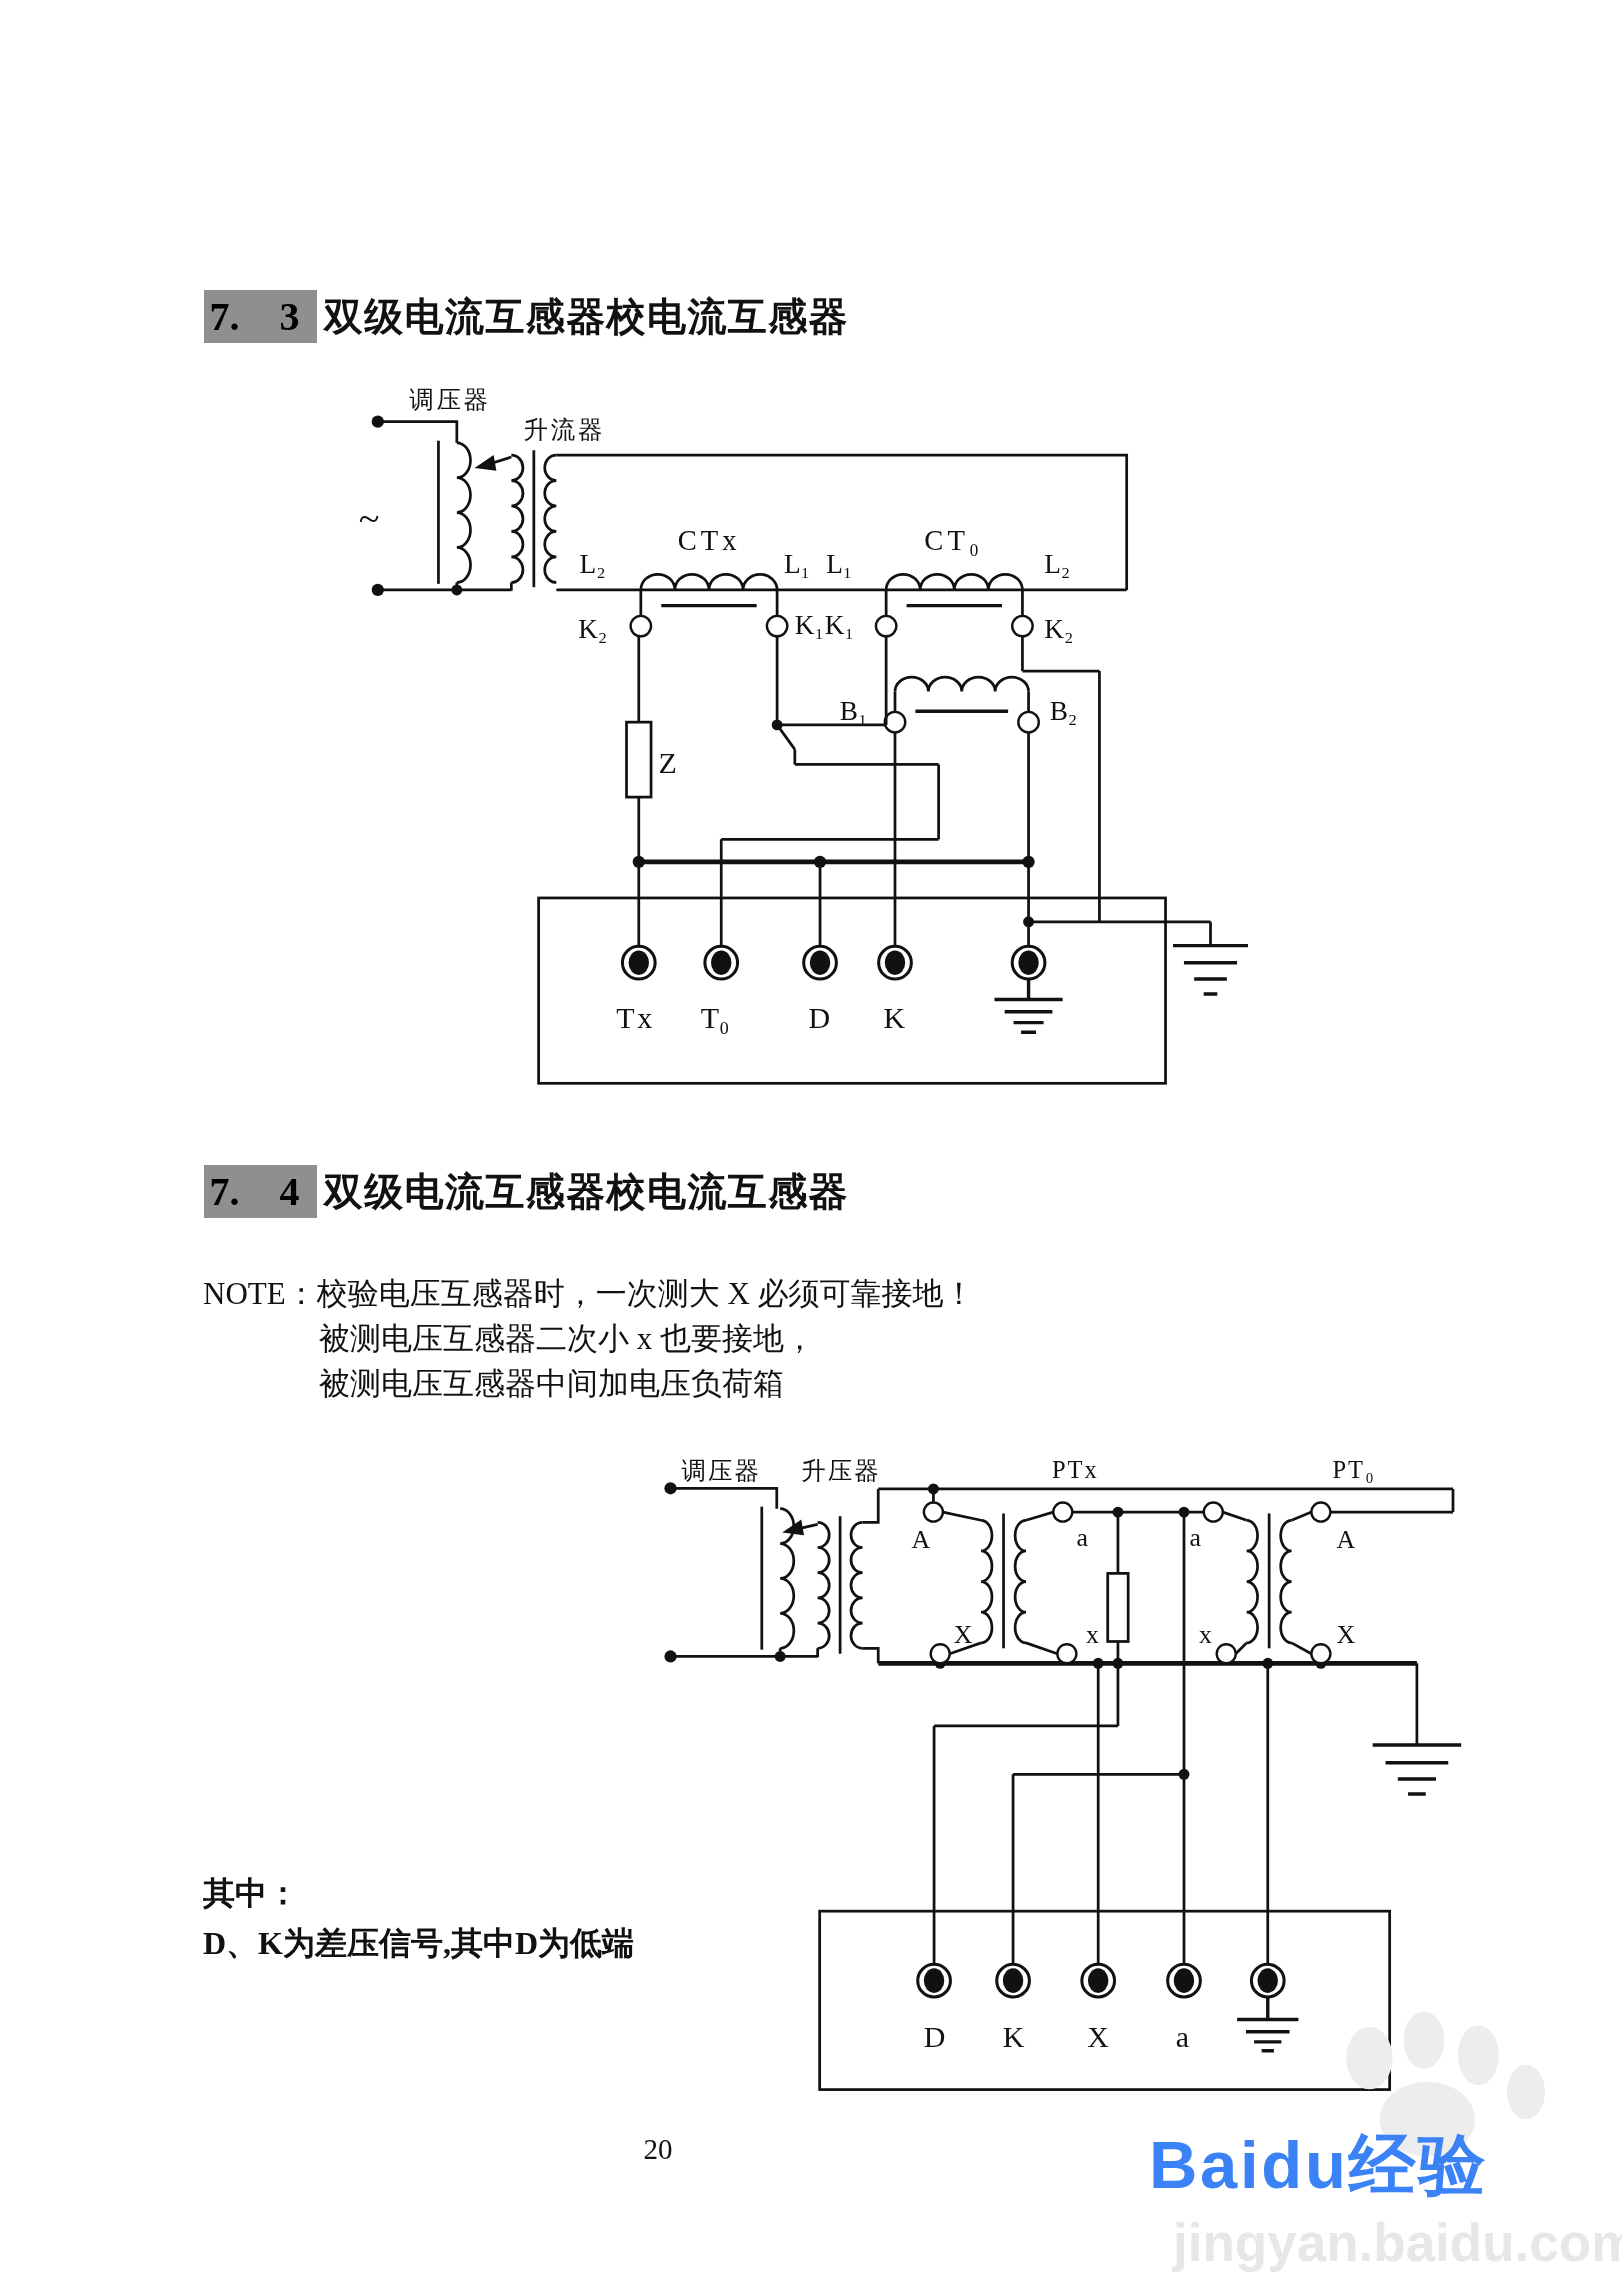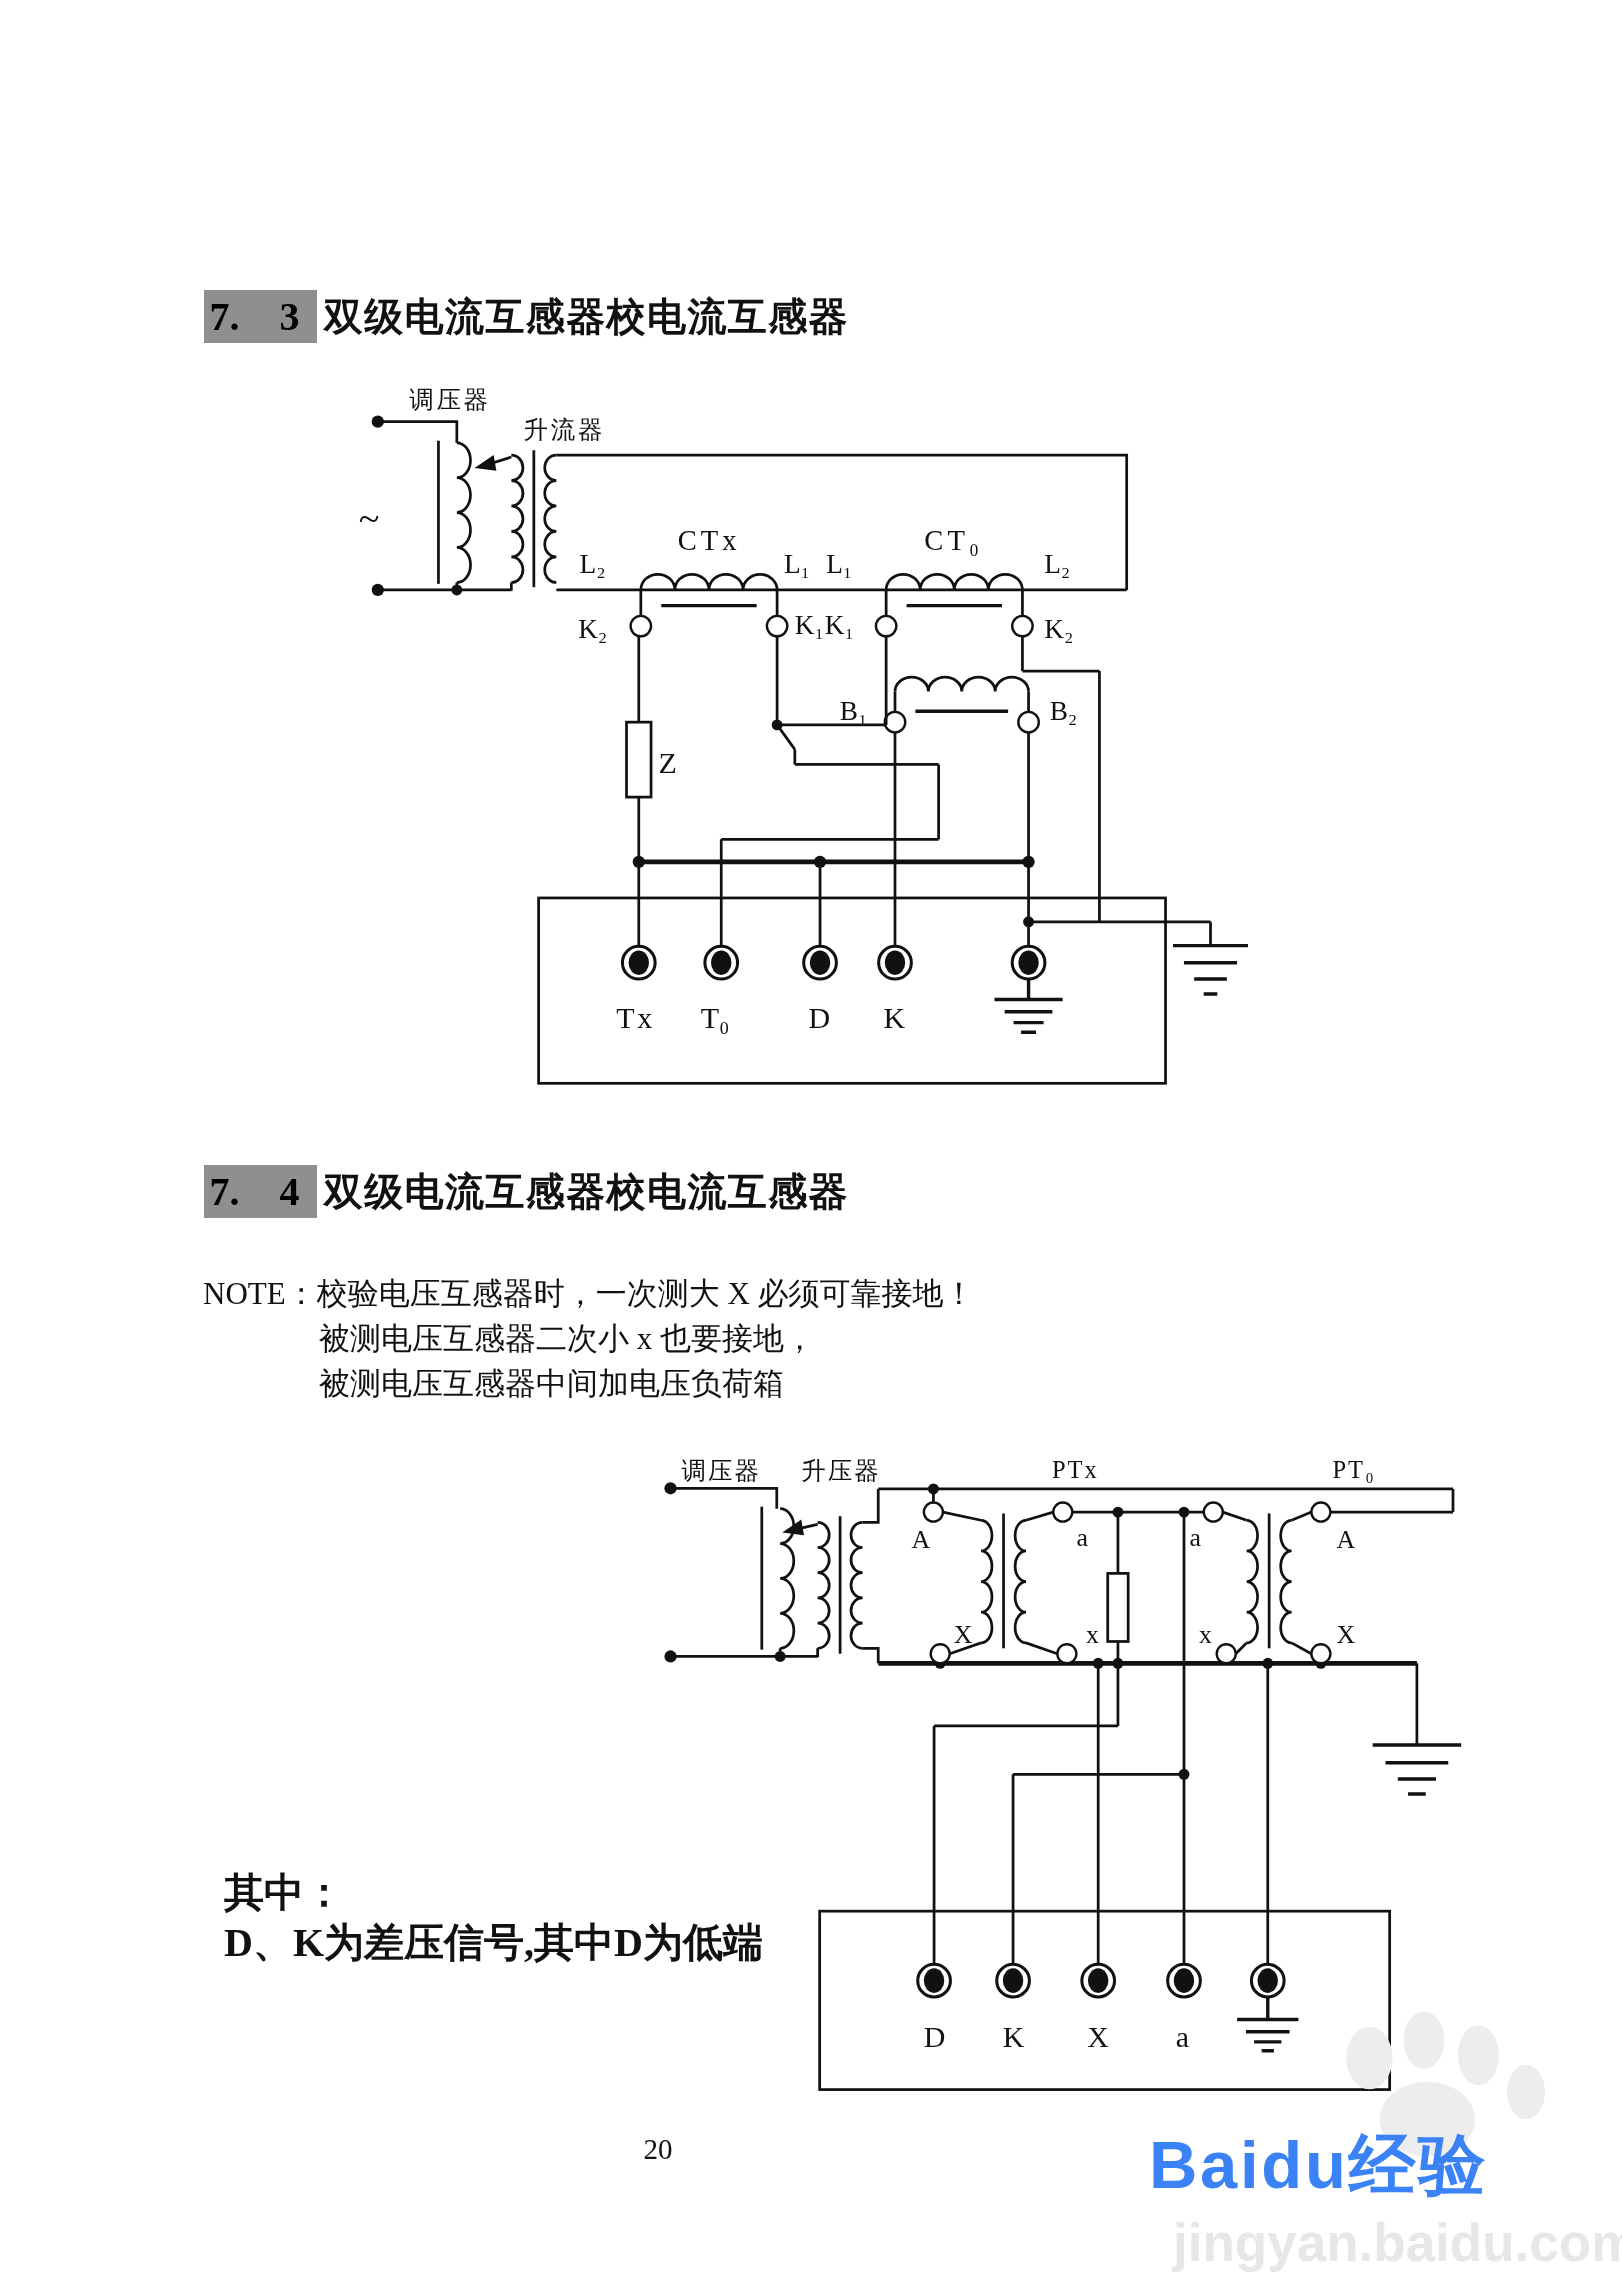--- a/index.html
+++ b/index.html
@@ -6,22 +6,22 @@
   .page{position:relative;width:1623px;height:2295px;background:#ffffff;overflow:hidden;
         font-family:"Liberation Serif","DejaVu Serif",serif;color:#111;}
   .sec-heading{position:absolute;display:flex;align-items:stretch;}
   .sec-badge{width:113px;background:#8f8f8f;color:#000;font-size:40px;font-weight:bold;
              display:flex;align-items:center;padding-left:5.5px;box-sizing:border-box;
              font-family:"Liberation Serif",serif;}
   .sec-title{font-size:39px;font-weight:bold;letter-spacing:1.4px;margin-left:6.8px;
              display:flex;align-items:center;white-space:nowrap;}
   .note{position:absolute;left:203px;top:1271px;font-size:31px;line-height:45px;white-space:nowrap;}
   .note .indent{margin-left:116px;}
-  .legend{position:absolute;left:203px;top:1868px;font-size:40px;font-weight:bold;
-          line-height:50px;white-space:nowrap;margin-left:21px;}
+  .legend{position:absolute;left:203px;top:1868px;font-size:32px;font-weight:bold;
+          line-height:50px;white-space:nowrap;}
   .page-number{position:absolute;left:0;top:2133px;width:1316px;text-align:center;
                font-size:29px;}
   .wm-brand{position:absolute;left:1149px;top:2120px;font-size:67px;font-weight:bold;
             color:#3b82f6;font-family:"Liberation Sans",sans-serif;letter-spacing:2.7px;white-space:nowrap;}
   .wm-url{position:absolute;left:1173px;top:2212px;font-size:53px;font-weight:bold;
           color:#e7e7e7;font-family:"Liberation Sans",sans-serif;white-space:nowrap;}
   svg{position:absolute;overflow:visible;}
   svg text{font-family:"Liberation Serif","DejaVu Serif",serif;fill:#111;}
   .wire{stroke:#111;stroke-width:4;fill:none;}
   .wire-thick{stroke:#111;stroke-width:7;fill:none;}

